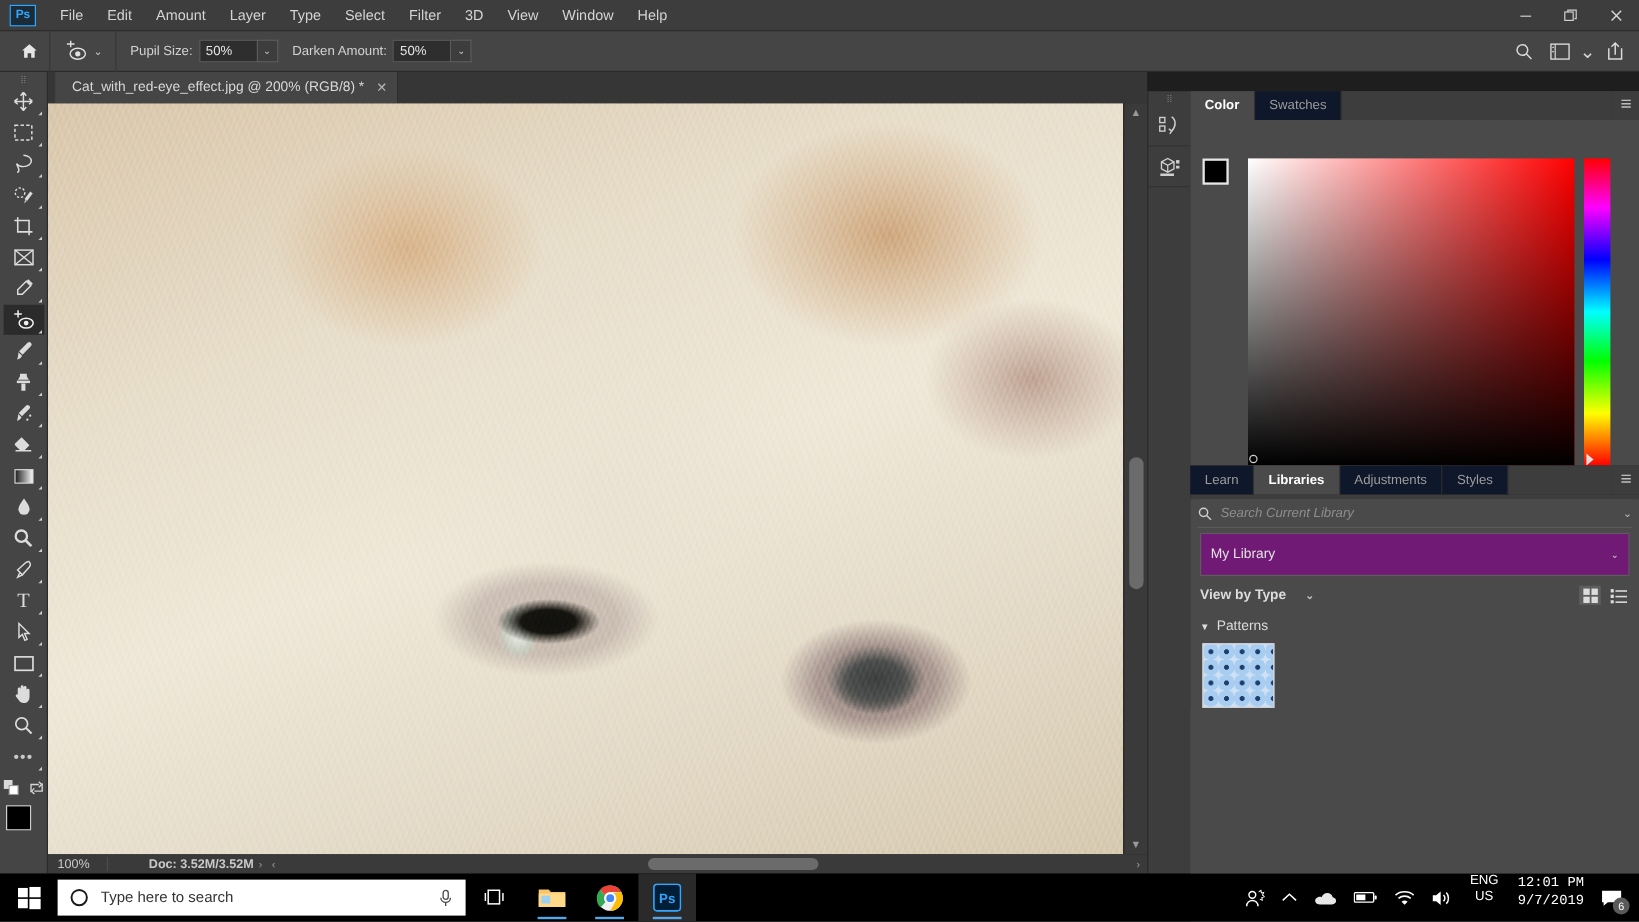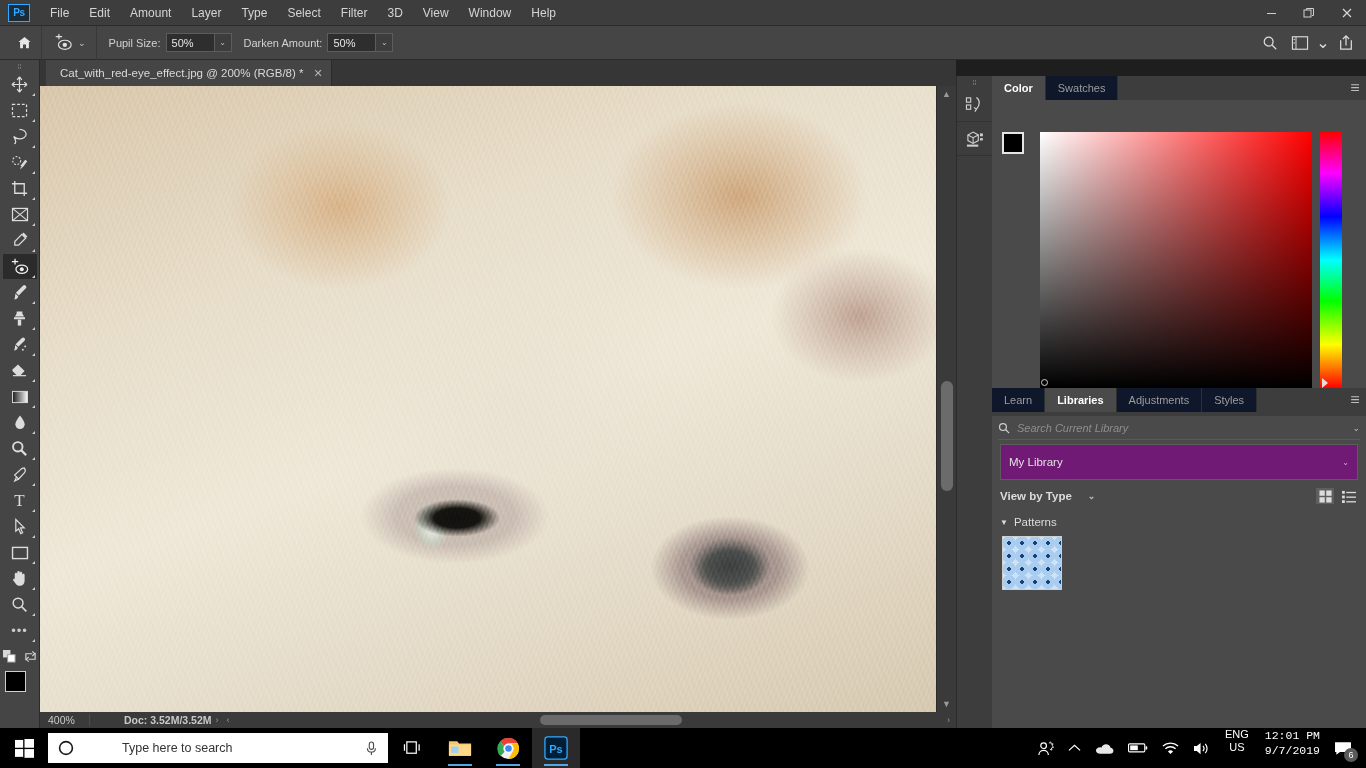--- a/index.html
+++ b/index.html
@@ -232,21 +232,21 @@
   
   .taskbar {
     position: absolute; left: 0; top: 728px; width: 1366px; height: 40px;
     background: #000000; display: flex; align-items: center;
   }
   .tb-start { width: 48px; height: 40px; display: flex; align-items: center; justify-content: center; }
   .tb-search {
     width: 340px; height: 30px; background: #ffffff; display: flex; align-items: center;
     gap: 10px; padding: 0 10px; color: #333; font-size: 12.5px;
   }
-  .tb-search .ph { flex: 1; margin-left: 38px; }
+  .tb-search .ph { flex: 1; }
   .tb-icon { width: 48px; height: 40px; display: flex; align-items: center; justify-content: center; position: relative; }
   .tb-icon.active-app { background: #2a2a2a; }
   .tb-icon.active-app::after, .tb-icon.open::after {
     content: ""; position: absolute; left: 12px; right: 12px; bottom: 2px; height: 2px; background: #57a6e8;
   }
   .tray { margin-left: auto; display: flex; align-items: flex-start; gap: 0; padding-right: 4px; }
   .tray-btn { height: 40px; display: flex; align-items: center; justify-content: center; color: #ffffff; padding: 0 7px; }
   .tray-lang { color: #fff; font-size: 11px; line-height: 13px; text-align: center; padding: 0 8px; }
   .tray-clock { color: #fff; font-size: 11.5px; line-height: 15px; text-align: center; padding: 0 8px; font-family: Liberation Mono, monospace; }
   .tray-notif { position: relative; padding: 0 10px 0 6px; }
@@ -532,21 +532,21 @@
     <div class="canvas-gap"></div>
   </div>
 
   <div class="v-scroll">
     <div class="v-arrow">▲</div>
     <div class="v-thumb"></div>
     <div class="v-arrow" style="position:absolute;bottom:0">▼</div>
   </div>
 
   <div class="statusbar">
-    <span class="st-zoom">400%</span>
+    <span class="st-zoom">100%</span>
     <span class="st-doc">Doc: 3.52M/3.52M</span>
     <span class="st-arrow">›</span>
     <span class="st-arrow">‹</span>
     <div class="h-thumb"></div>
     <span class="st-right">›</span>
   </div>
 
   <div class="rail">
     <div class="rail-grip">⁞⁞</div>
     <div class="rail-btn">

